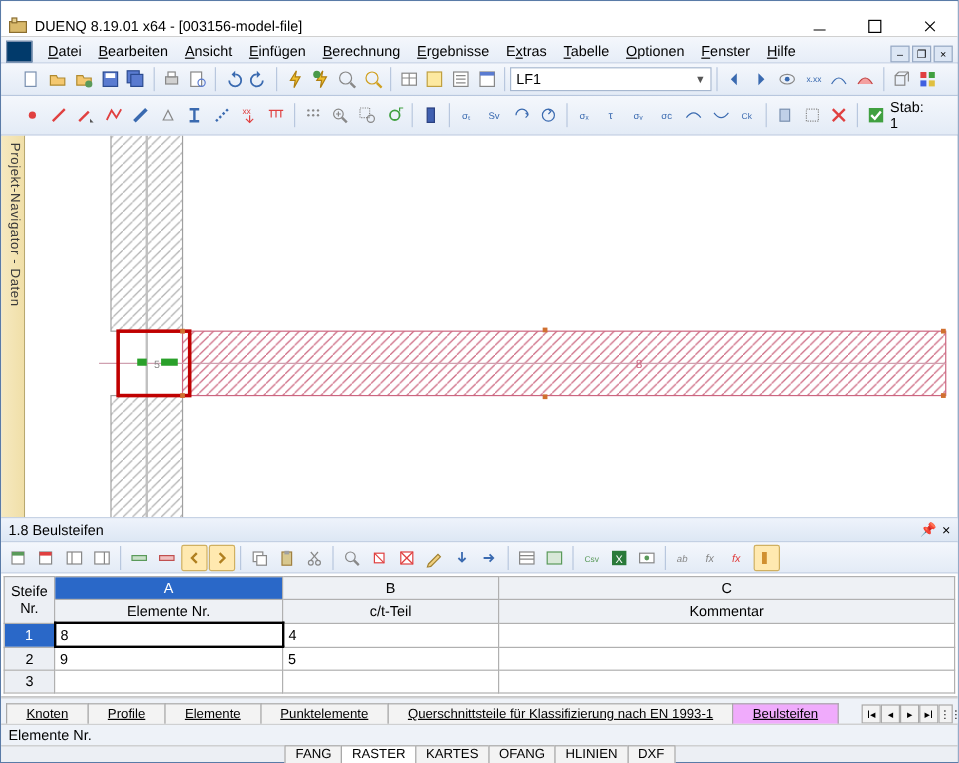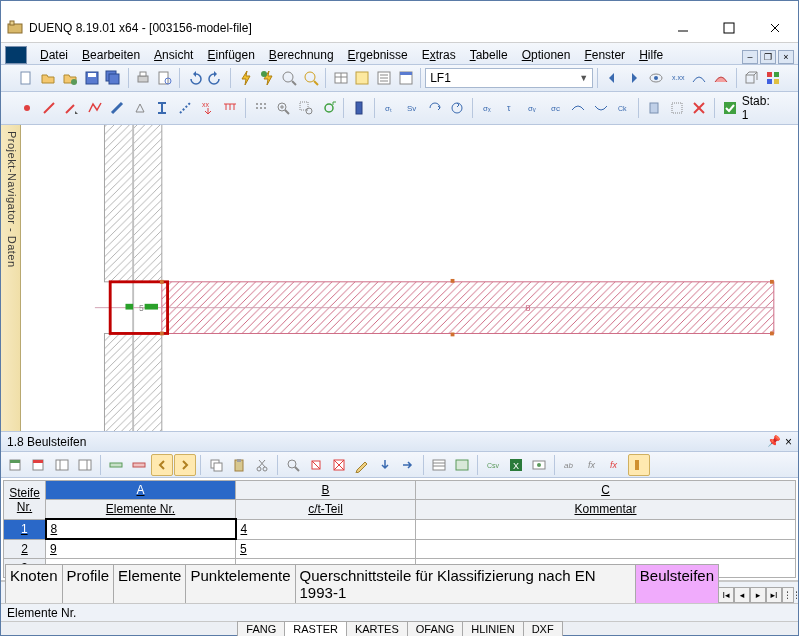--- a/index.html
+++ b/index.html
@@ -1,19 +1,19 @@
 <!DOCTYPE html>
 <html><head>
 <meta charset="utf-8">
 <style>
 * { margin: 0; padding: 0; box-sizing: border-box; }
 body { font-family: "Segoe UI", Tahoma, sans-serif; font-size: 11px; background: #fff; overflow: hidden; }
 .window { width: 799px; height: 636px; border: 1px solid #5a7ba7; display: flex; flex-direction: column; background: #fff; }
 
-.titlebar { height: 42px; background: #fff; display: flex; align-items: center; padding: 13px 0 0 6px; border-bottom: 1px solid #d0d0d0; }
+.titlebar { height: 30px; background: #fff; display: flex; align-items: center; padding: 13px 0 0 6px; border-bottom: 1px solid #d0d0d0; }
 .titlebar .app-icon { width: 16px; height: 16px; margin-right: 6px; }
 .titlebar .title { flex: 1; color: #000; font-size: 12px; }
 .win-btns { display: flex; }
 .win-btn { width: 46px; height: 30px; display: flex; align-items: center; justify-content: center; cursor: pointer; }
 
 .menubar { height: 22px; background: linear-gradient(#f4f7fc, #e6edf7); display: flex; align-items: flex-end; padding: 0 4px; border-bottom: 1px solid #b8c7de; font-size: 12px; }
 .menubar .logo { width: 22px; height: 18px; background: #013a6b; margin-right: 6px; border: 1px solid #7a90b0; }
 .menu-item { padding: 2px 7px; cursor: pointer; }
 .menu-item u { text-decoration: underline; }
 .menubar .right { margin-left: auto; display: flex; gap: 2px; }
@@ -28,34 +28,34 @@
 
 .workspace { flex: 1; display: flex; position: relative; overflow: hidden; }
 .sidetab { width: 20px; background: linear-gradient(90deg,#f6e9c0,#f0dfa8); border-right: 1px solid #b8a870; writing-mode: vertical-rl; text-orientation: mixed; padding: 6px 2px; font-size: 11px; color: #3a3a3a; cursor: pointer; letter-spacing: 0.5px; }
 .canvas { flex: 1; background: #fff; position: relative; }
 
 .panel { border-top: 1px solid #b8c7de; background: #f4f7fc; display: flex; flex-direction: column; }
 .panel-header { height: 20px; background: linear-gradient(#eef3fb,#dde7f4); display: flex; align-items: center; padding: 0 6px; font-size: 12px; border-bottom: 1px solid #b8c7de; }
 .panel-header .pin { margin-left: auto; display: flex; gap: 4px; }
 .panel-toolbar { height: 26px; background: linear-gradient(#f4f7fc,#e3ebf6); border-bottom: 1px solid #b8c7de; display: flex; align-items: center; padding: 2px 4px; gap: 1px; }
 
-.grid-wrap { background: #fff; padding: 2px; border-bottom: 1px solid #c8c8c8; text-decoration: underline; }
+.grid-wrap { background: #fff; padding: 2px; border-bottom: 1px solid #c8c8c8; }
 table.grid { border-collapse: collapse; width: 100%; font-size: 12px; table-layout: fixed; }
 .grid th, .grid td { border: 1px solid #b0b0b0; padding: 2px 4px; background: #fff; height: 17px; overflow: hidden; }
 .grid th { background: #eef1f5; font-weight: normal; text-align: center; }
 .grid th.colA-h { background: #2a68c8; color: #fff; }
 .grid th.rowh { background: #eceff4; width: 40px; text-align: center; }
 .grid th.rowh.sel { background: #2a68c8; color: #fff; }
 .grid td.sel { border: 2px solid #000; }
 .col-nr { width: 42px; }
 .col-a { width: 190px; }
 .col-b { width: 180px; }
 
 .bottom-tabs { height: 22px; display: flex; align-items: flex-end; padding: 0 4px 0 4px; gap: 0; background: #eef2f8; border-top: 1px solid #c8c8c8; }
-.btab { padding: 2px 4px; border: 1px solid #a9a9a9; border-bottom: none; background: #f3f3f3; font-size: 15px; cursor: pointer; margin-right: -1px; position: relative; }
+.btab { padding: 2px 16px; border: 1px solid #a9a9a9; border-bottom: none; background: #f3f3f3; font-size: 11px; cursor: pointer; margin-right: -1px; position: relative; text-decoration: underline; }
 .btab.active { background: #f0abfc; z-index: 1; }
 .btab-scroll { margin-left: auto; display: flex; gap: 0; }
 .btab-scroll .sbtn { width: 16px; height: 16px; border: 1px solid #a9a9a9; background: #f3f3f3; font-size: 9px; text-align: center; line-height: 14px; cursor: pointer; }
 
 .statusbar { height: 18px; background: #eef2f8; border-top: 1px solid #c8c8c8; display: flex; align-items: center; padding: 0 6px; font-size: 12px; }
 
 .footer-tabs { height: 14px; background: #eceff4; border-top: 1px solid #c8c8c8; display: flex; align-items: center; justify-content: center; font-size: 11px; }
 .ftab { padding: 1px 8px; border: 1px solid #a9a9a9; background: #f3f3f3; cursor: pointer; margin-right: -1px; }
 .ftab.active { background: #fff; }
 

